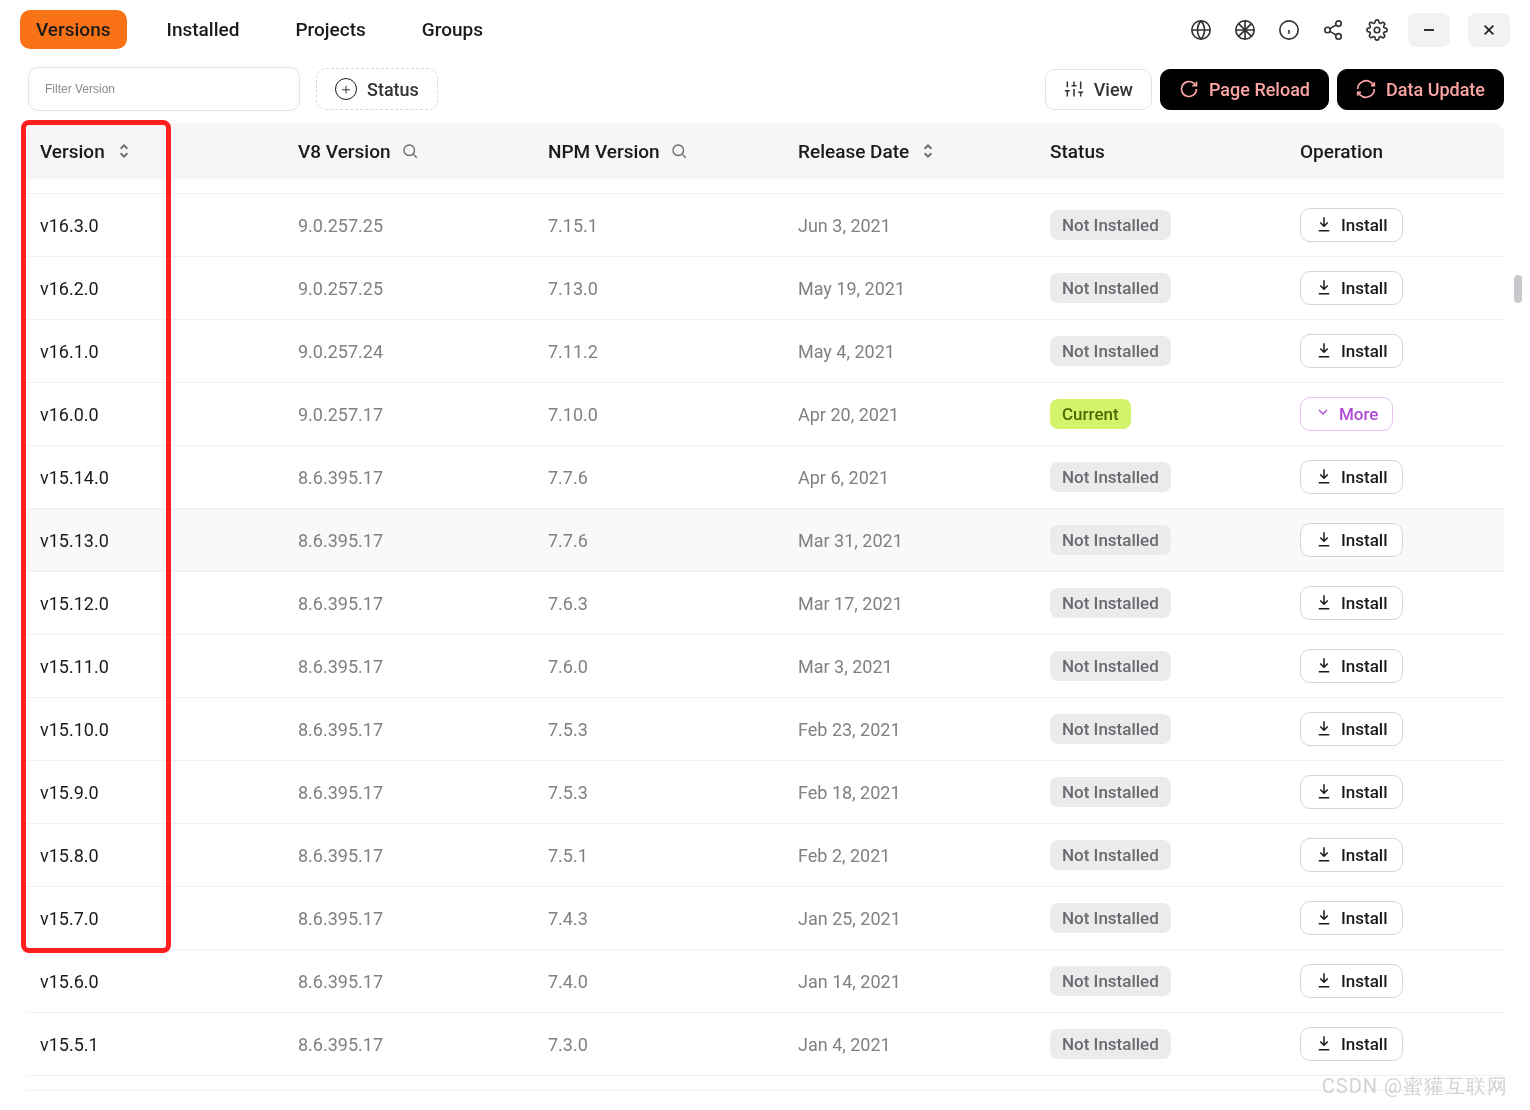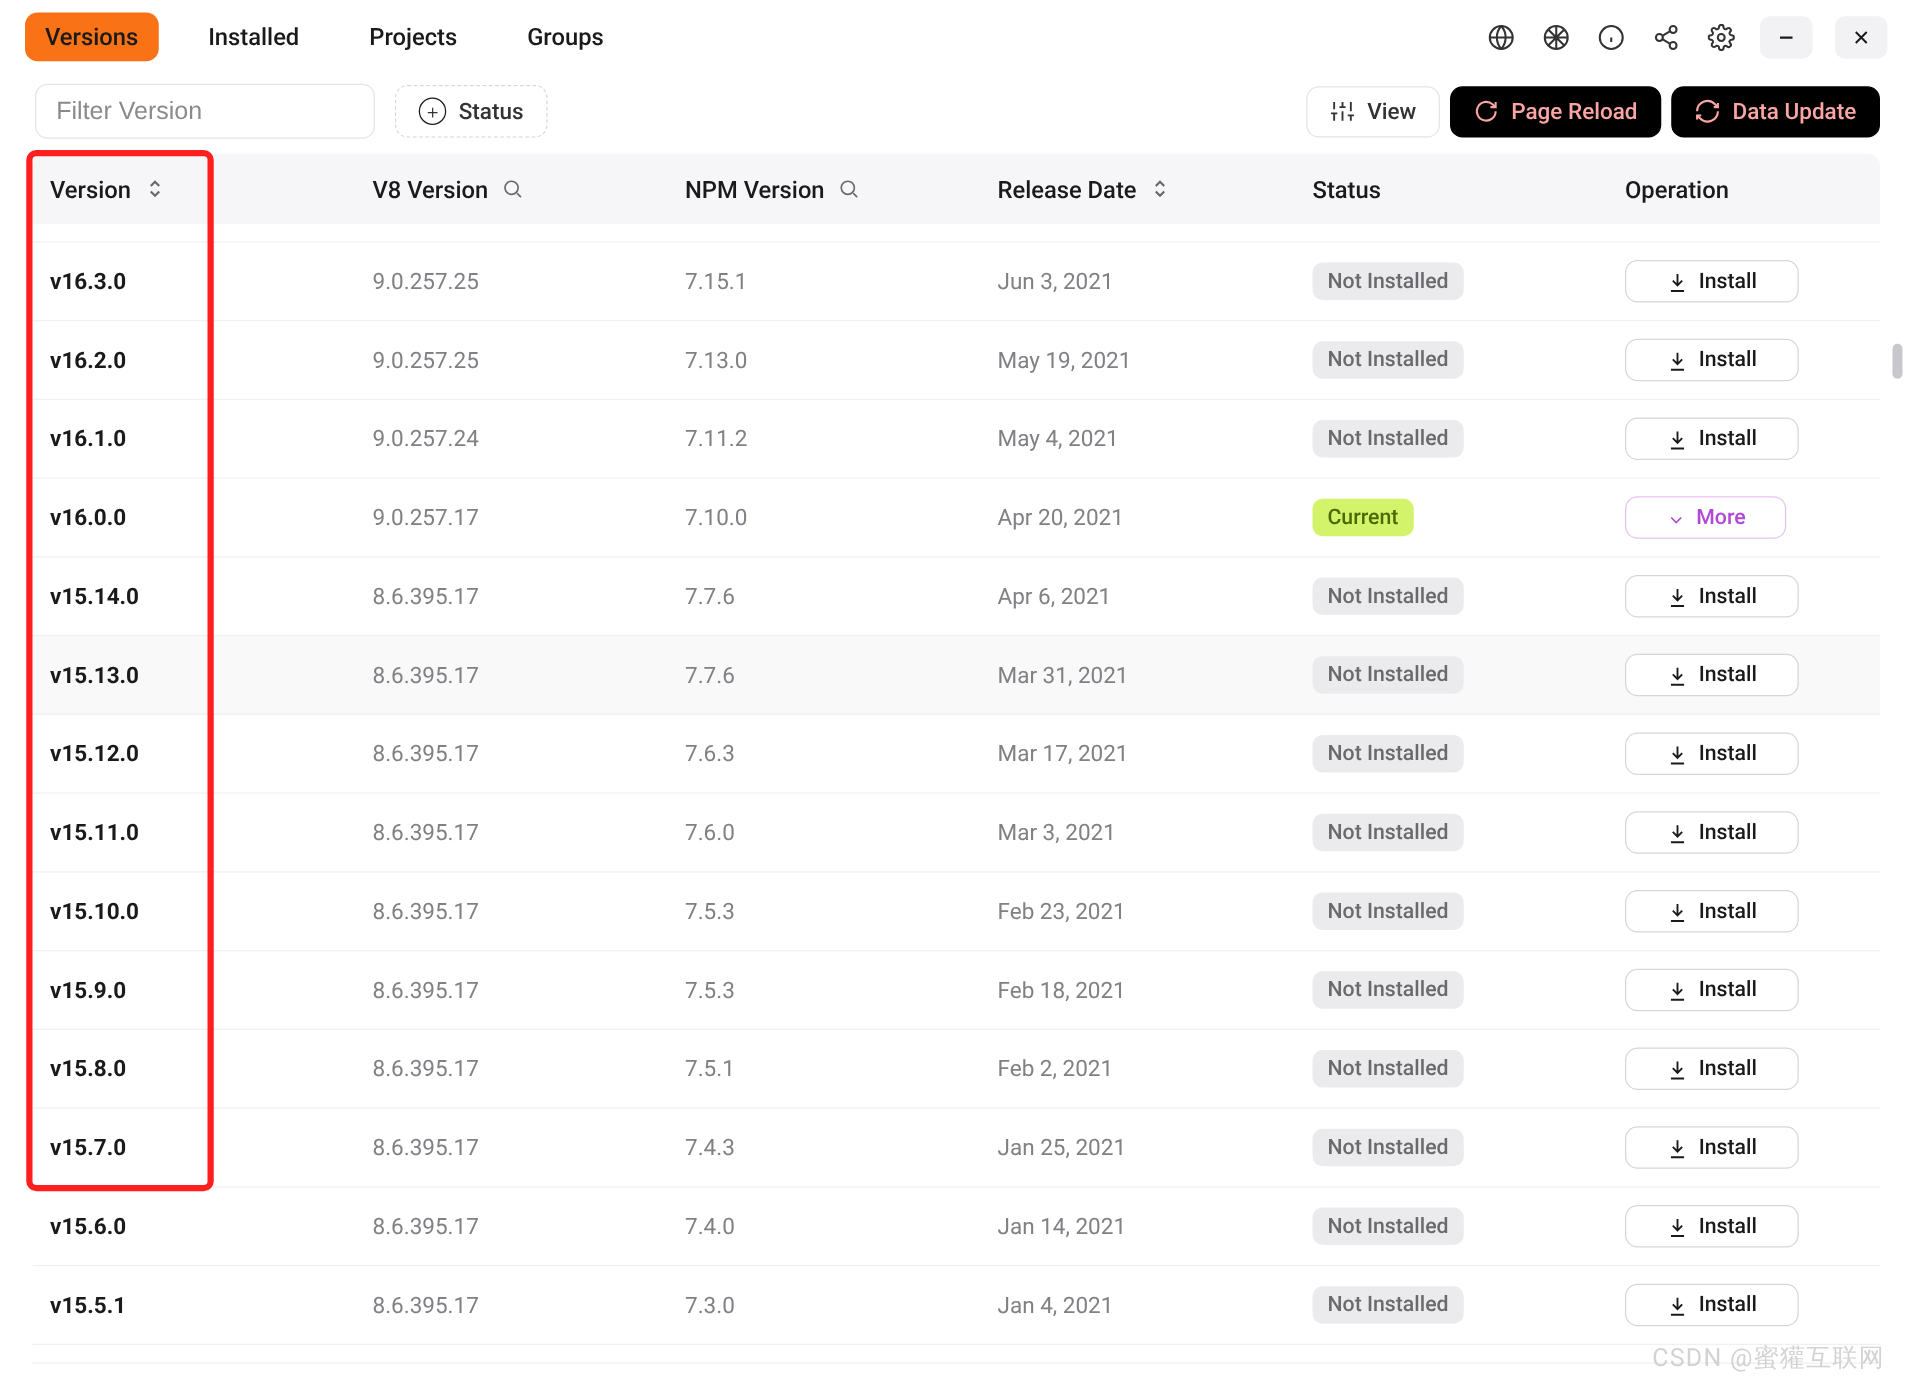--- a/index.html
+++ b/index.html
@@ -65,21 +65,21 @@
       padding: 8px 26px 12px 28px;
     }
     .toolbar-left { display: flex; gap: 16px; align-items: center; }
     .toolbar-right { display: flex; gap: 8px; align-items: center; }
     .filter-input {
       width: 272px;
       height: 44px;
       border: 1px solid #e4e4e7;
       border-radius: 10px;
       padding: 0 16px;
-      font-size: 20px;
+      font-size: 12px;
       outline: none;
       color: #333;
     }
     .filter-input::placeholder { color: #8a8a8e; }
     .btn {
       display: inline-flex;
       align-items: center;
       gap: 10px;
       padding: 9px 18px;
       border-radius: 10px;
@@ -133,38 +133,38 @@
     }
     .tr {
       display: flex;
       align-items: center;
       min-height: 63px;
       border-bottom: 1px solid #eff0f2;
       font-size: 18px;
     }
     .tr.hover { background: #f9f9fa; }
     .td { padding: 0 14px; }
-    .version-cell { font-weight: 700; color: #1a1a1a; }
+    .version-cell { font-weight: 400; color: #1a1a1a; }
     .muted { color: #808085; font-weight: 400; }
     .badge {
       display: inline-block;
       padding: 5px 12px;
       border-radius: 8px;
       font-size: 17px;
       font-weight: 500;
     }
     .badge-ni { background: #ebebed; color: #6a6a6e; }
     .badge-current { background: #d3f36b; color: #4a6a00; }
     .op-btn {
       display: inline-flex;
-      align-items: flex-end;
+      align-items: flex-start;
       gap: 8px;
       border: 1.5px solid #d6d6d8;
       border-radius: 10px;
-      padding: 6px 32px;
+      padding: 6px 14px;
       font-size: 17px;
       font-weight: 500;
       cursor: pointer;
       background: #fff;
       color: #1a1a1a;
     }
     .op-btn.more {
       border-color: #e7c2ef;
       color: #b049d6;
     }

